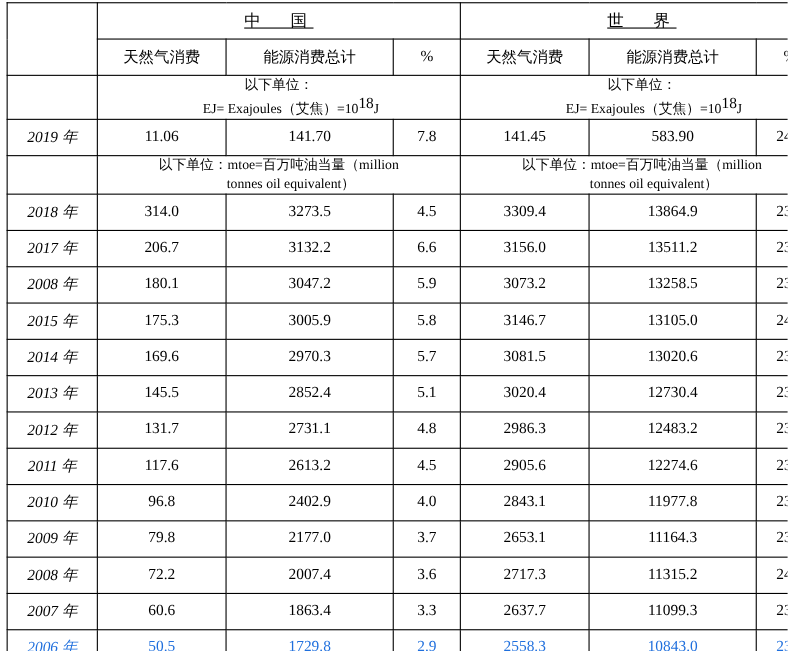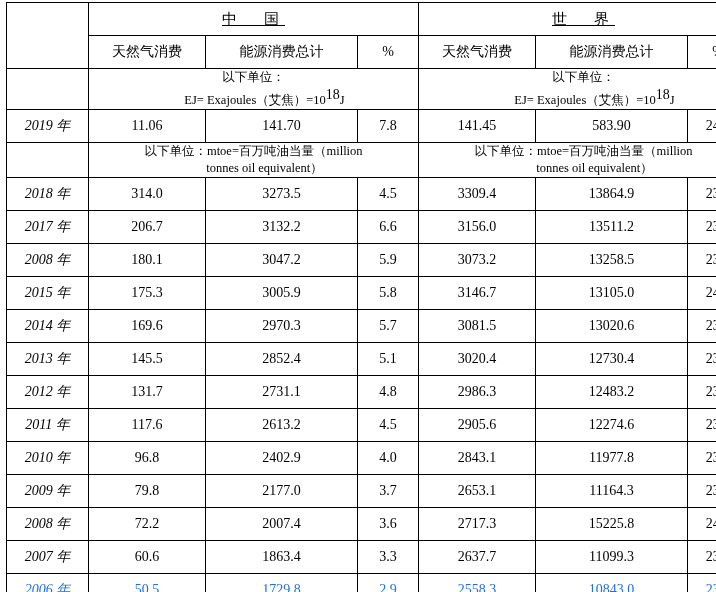--- a/index.html
+++ b/index.html
@@ -223,21 +223,21 @@
         <td class="num">2653.1</td>
         <td class="num">11164.3</td>
         <td class="num">23.7</td>
       </tr>
       <tr>
         <td class="year-cell">2008 年</td>
         <td class="num">72.2</td>
         <td class="num">2007.4</td>
         <td class="num">3.6</td>
         <td class="num">2717.3</td>
-        <td class="num">15225.8</td>
+        <td class="num">11315.2</td>
         <td class="num">24.0</td>
       </tr>
       <tr>
         <td class="year-cell">2007 年</td>
         <td class="num">60.6</td>
         <td class="num">1863.4</td>
         <td class="num">3.3</td>
         <td class="num">2637.7</td>
         <td class="num">11099.3</td>
         <td class="num">23.8</td>

